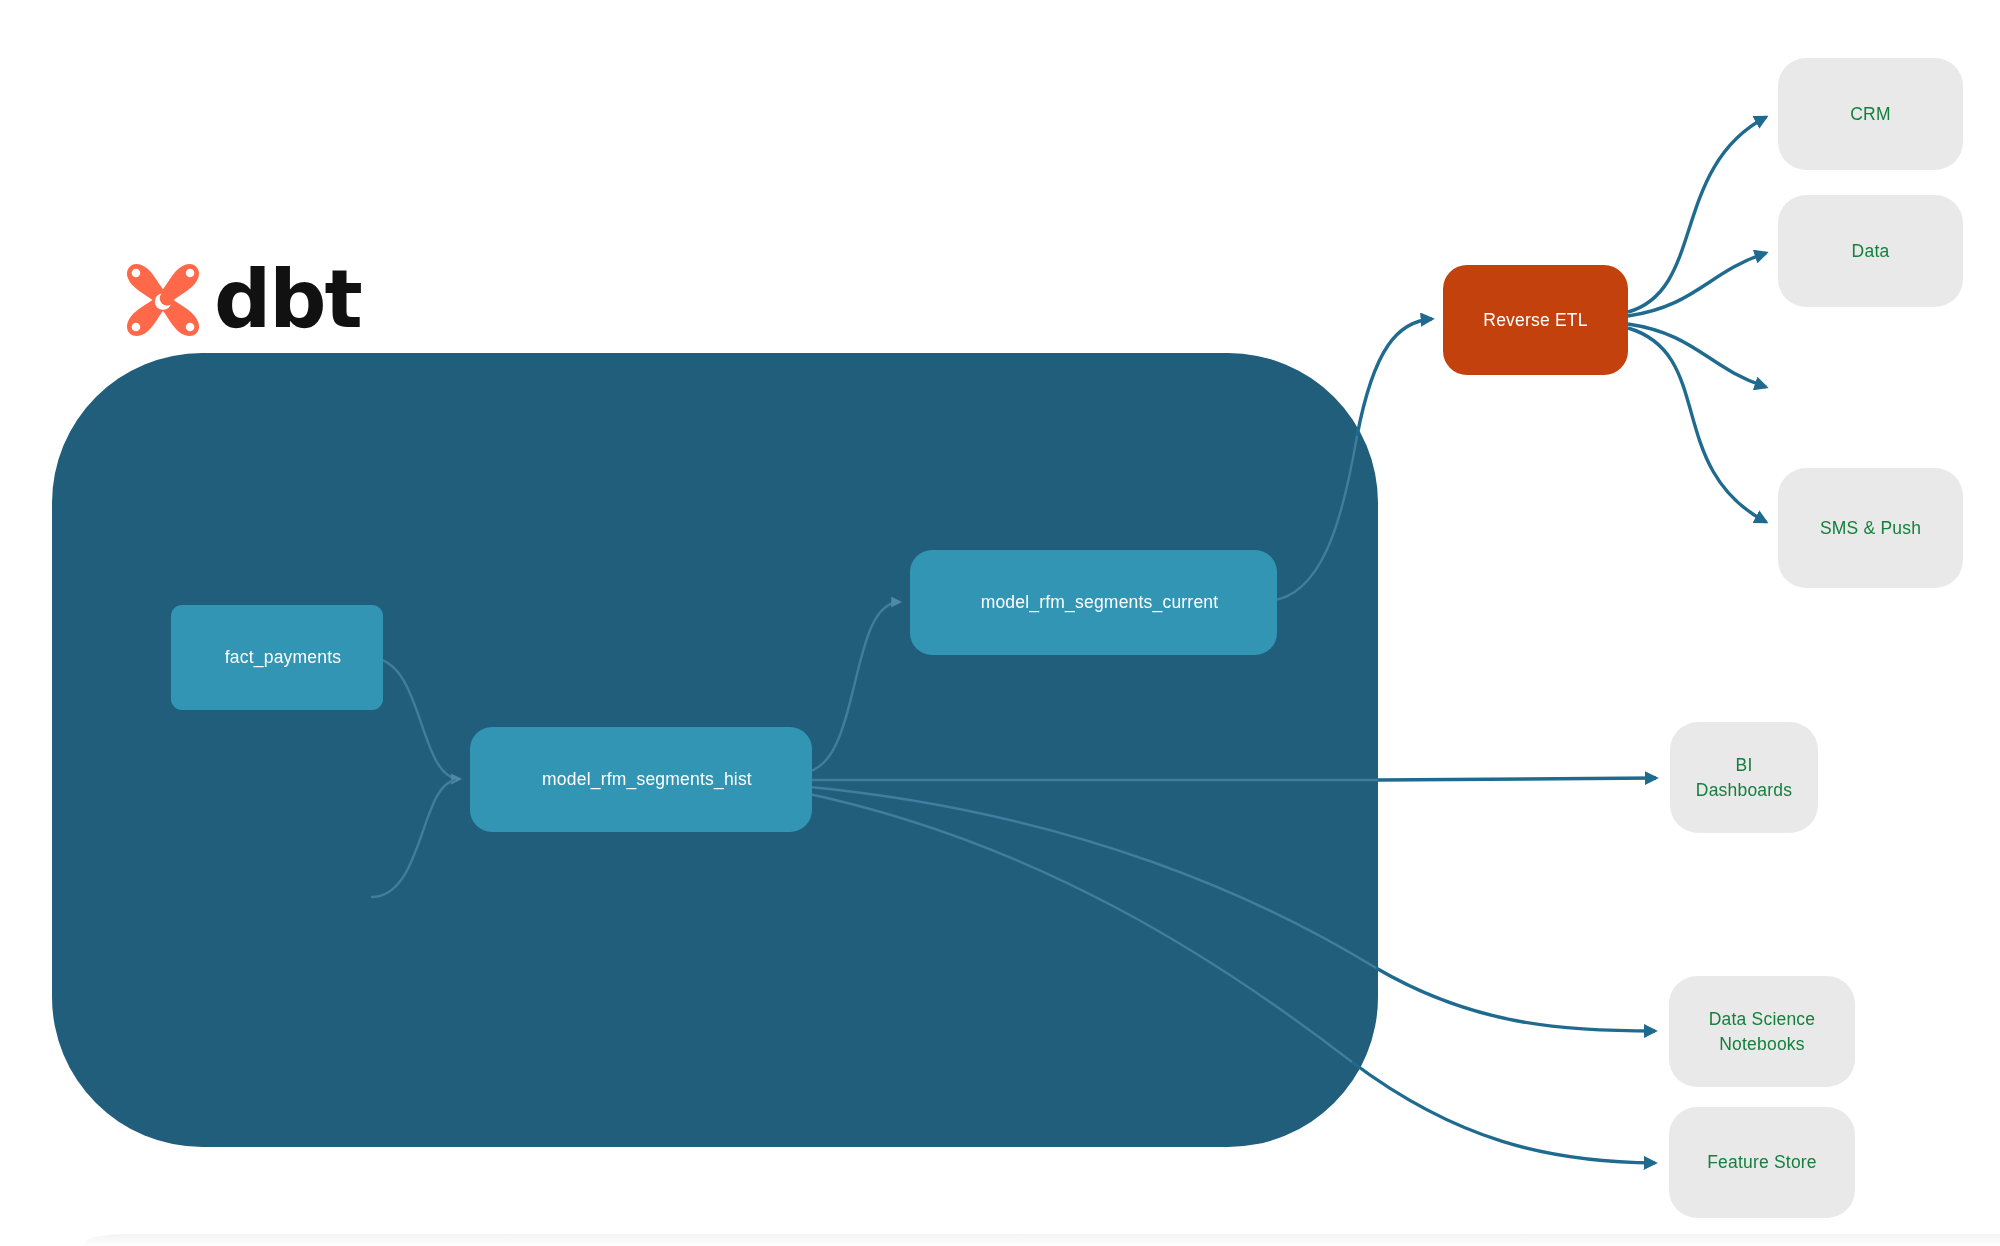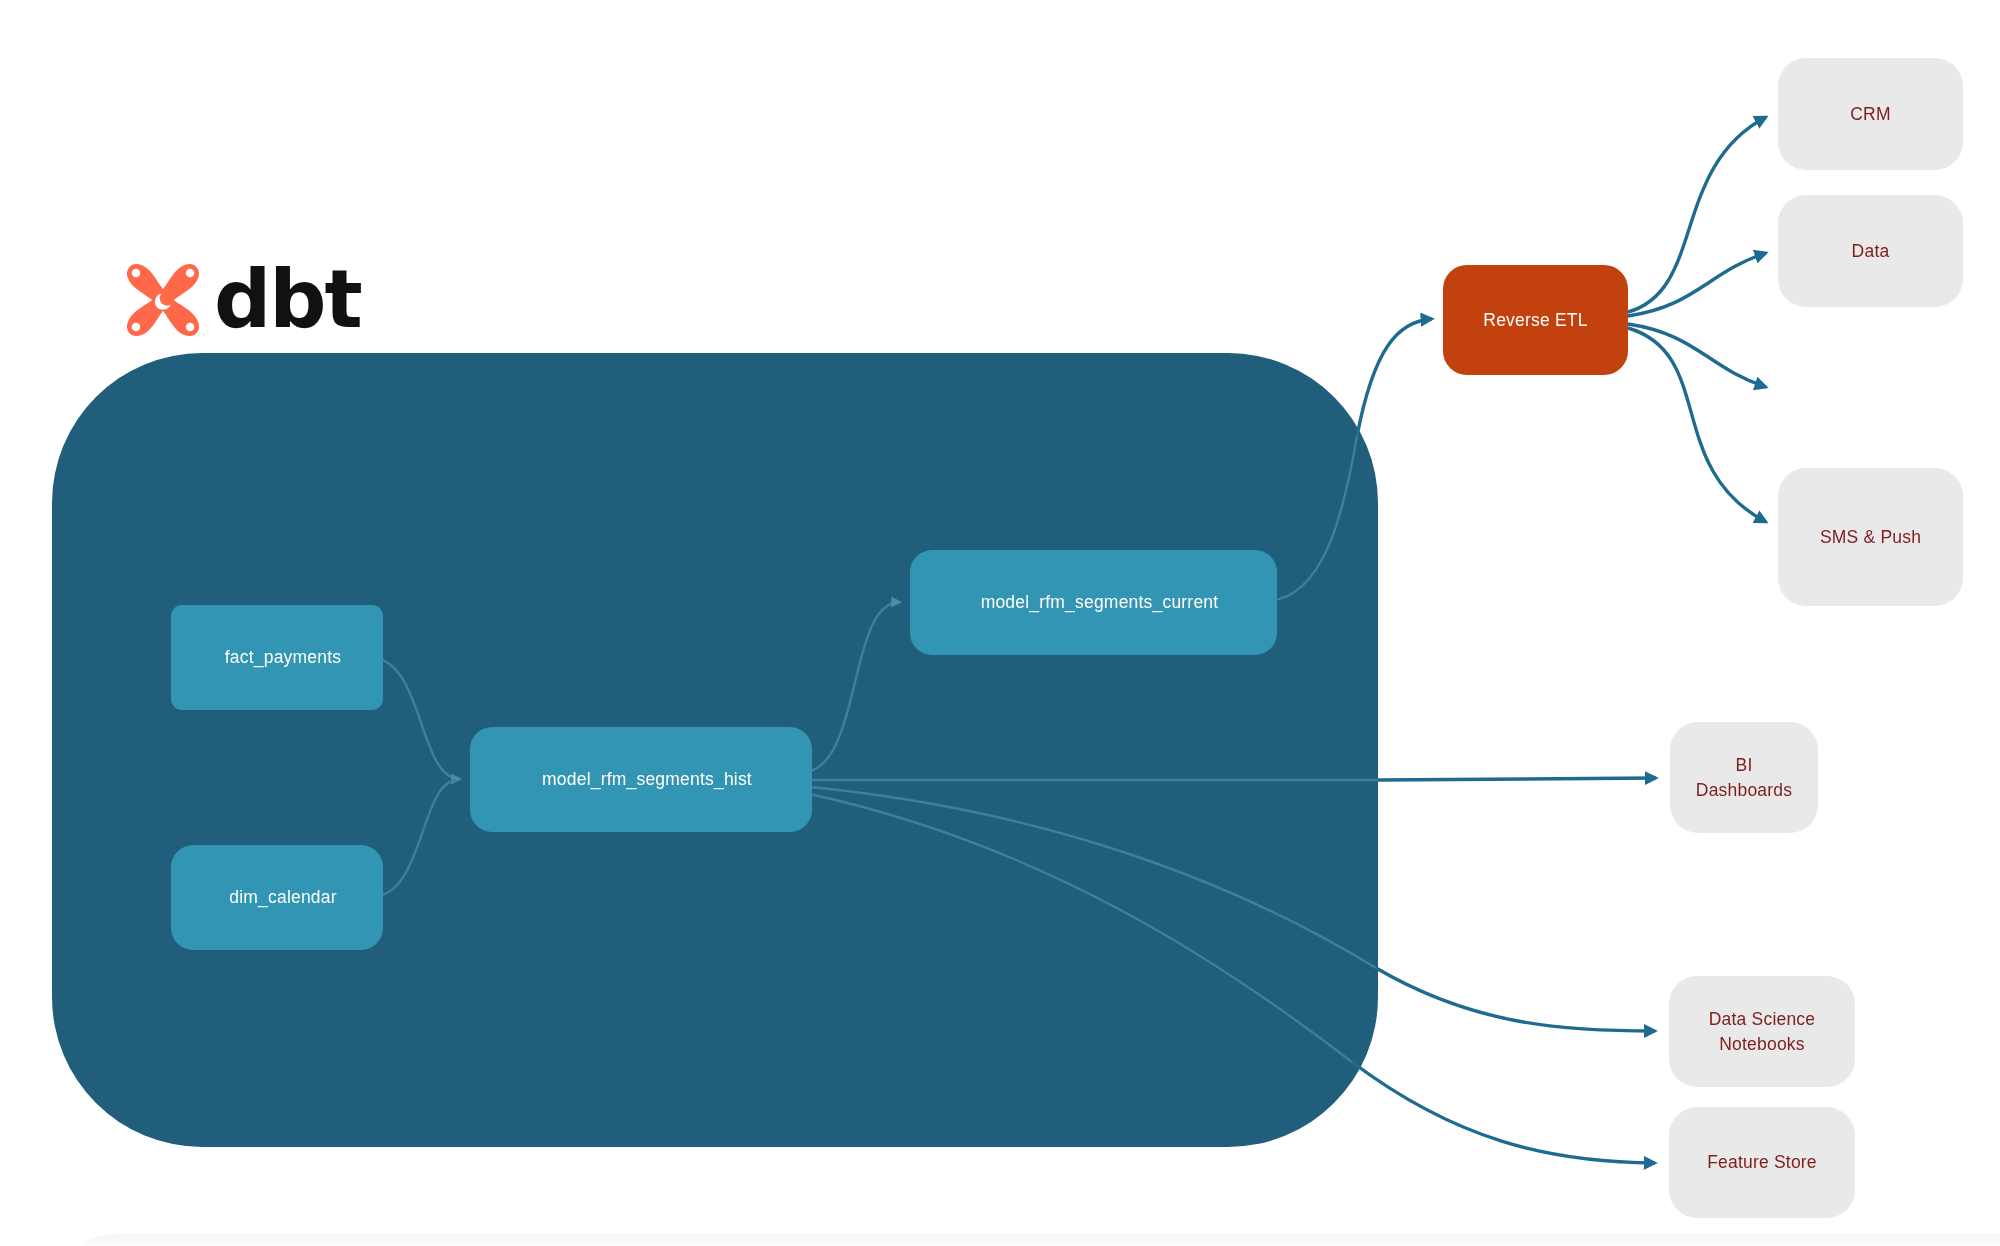--- a/index.html
+++ b/index.html
@@ -24,21 +24,21 @@
   }
   
   svg.edges{position:absolute;left:0;top:0;width:2000px;height:1246px;pointer-events:none;}
   
   .node{
     position:absolute;display:flex;align-items:center;justify-content:center;
     text-align:center;font-size:17.5px;letter-spacing:.2px;
   }
   .node.model{background:#3395b4;color:#ffffff;border-radius:22px;padding-left:12px;}
   .node.etl{background:#c2410c;color:#ffffff;border-radius:24px;}
-  .node.dest{background:#e9e9e9;color:#7f1d1d;border-radius:28px;line-height:25px;padding:0 18px;box-sizing:border-box;}
+  .node.dest{background:#e9e9e9;color:#15803d;border-radius:28px;line-height:25px;padding:0 18px;box-sizing:border-box;}
   
   .bottom-edge{
     position:absolute;left:84px;top:1234px;right:0;height:12px;
     background:linear-gradient(to bottom,#f4f4f6,#fdfdfd);
     border-top-left-radius:40px 10px;
   }
 </style>
 </head>
 <body>
 
@@ -88,23 +88,20 @@
       <path d="M1378,780 L1656,778" marker-end="url(#ah-dark)"></path>
       <path d="M1376,968 C1472,1024 1558,1031 1655,1031" marker-end="url(#ah-dark)"></path>
       <path d="M1352,1062 C1456,1140 1548,1162 1655,1163" marker-end="url(#ah-dark)"></path>
     </g>
   </svg>
 
   <div class="node model" style="left:171px;top:605px;width:200px;height:105px;border-radius:11px;">
     <span>fact_payments</span>
   </div>
 
-  <div class="node model" style="left:171px;top:845px;width:200px;height:105px;">
-    <span>dim_calendar</span>
-  </div>
 
   <div class="node model" style="left:470px;top:727px;width:330px;height:105px;">
     <span>model_rfm_segments_hist</span>
   </div>
 
   <div class="node model" style="left:910px;top:550px;width:355px;height:105px;">
     <span>model_rfm_segments_current</span>
   </div>
 
   <div class="node etl" style="left:1443px;top:265px;width:185px;height:110px;">
@@ -113,21 +110,21 @@
 
   <div class="node dest" style="left:1778px;top:58px;width:185px;height:112px;">
     <span>CRM</span>
   </div>
 
   <div class="node dest" style="left:1778px;top:195px;width:185px;height:112px;">
     <span>Data</span>
   </div>
 
 
-  <div class="node dest" style="left:1778px;top:468px;width:185px;height:138px;">
+  <div class="node dest" style="left:1778px;top:468px;width:185px;height:120px;">
     <span>SMS &amp; Push</span>
   </div>
 
   <div class="node dest" style="left:1670px;top:722px;width:148px;height:111px;">
     <span>BI Dashboards</span>
   </div>
 
   <div class="node dest" style="left:1669px;top:976px;width:186px;height:111px;">
     <span>Data Science Notebooks</span>
   </div>

